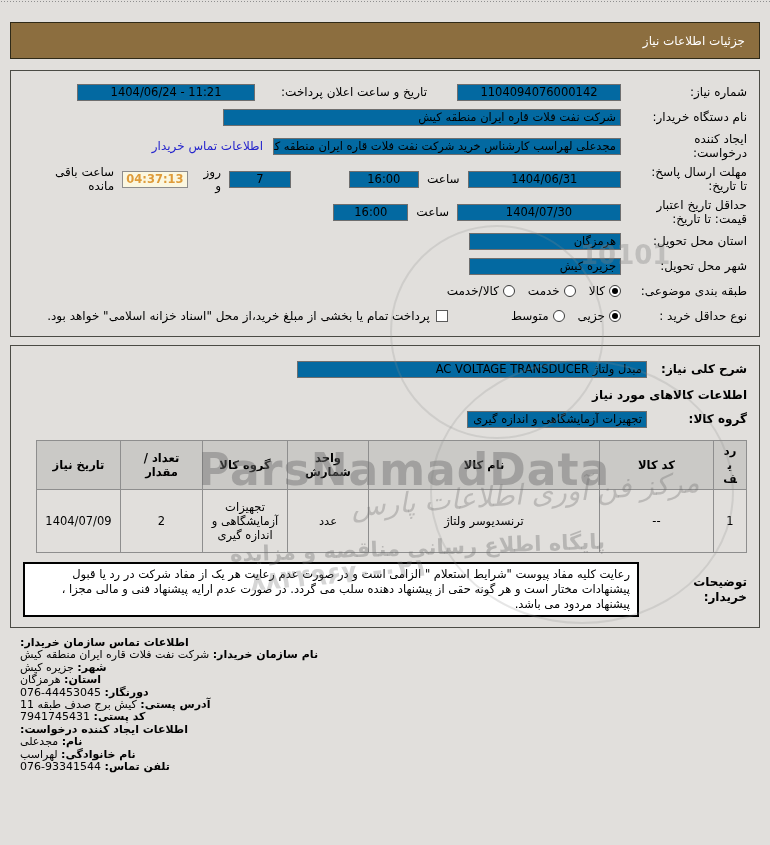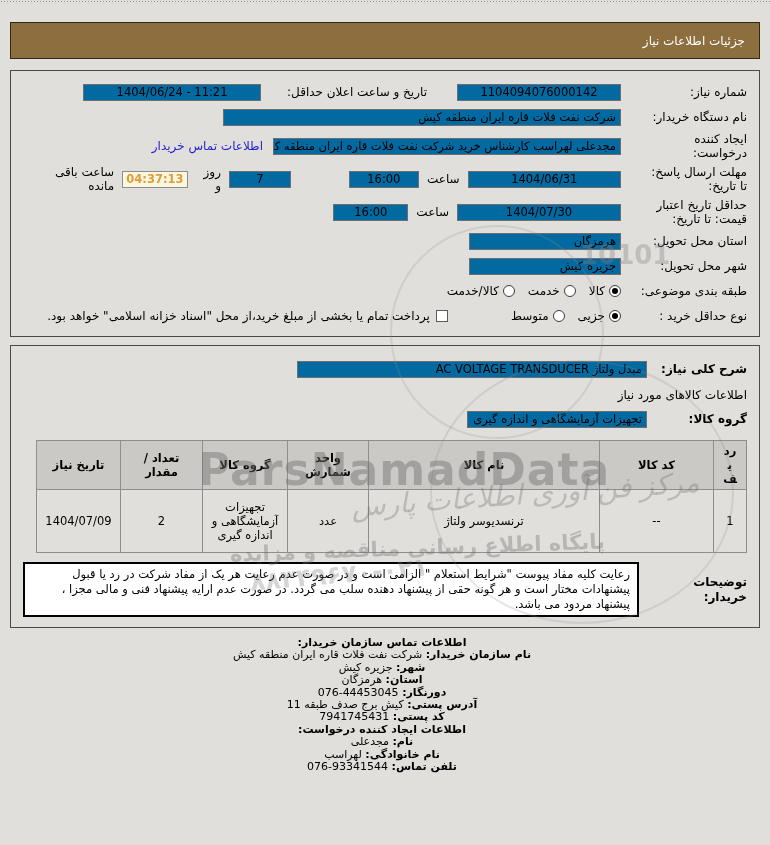--- a/index.html
+++ b/index.html
@@ -24,31 +24,31 @@
   .countdown{background:#fbf7e0;border:1px solid #8d8d8d;color:#df9c3a;font-weight:bold;}
   .sm-gap{margin-right:8px;margin-left:8px;}
   .link{color:#2525cd;margin-right:10px;cursor:pointer;}
   .radio{width:12px;height:12px;border:1px solid #3c3c3c;border-radius:50%;background:#fff;
          display:inline-block;flex:none;box-sizing:border-box;margin-left:4px;}
   .radio.checked{position:relative;}
   .radio.checked::after{content:"";position:absolute;inset:2px;background:#000;border-radius:50%;}
   .optlbl{margin-left:13px;}
   .checkbox{width:12px;height:12px;border:1px solid #5a5a5a;background:#fff;display:inline-block;
             flex:none;box-sizing:border-box;margin:0 50px 0 6px;}
-  .sec-head{font-weight:normal;margin:9px 0 7px 0;}
+  .sec-head{font-weight:bold;margin:9px 0 7px 0;}
   table.goods{border-collapse:collapse;width:710px;margin:11px 0 0 0;table-layout:fixed;}
   table.goods th,table.goods td{border:1px solid #8e8e8e;font-size:11.5px;text-align:center;
             padding:3px 8px;word-wrap:break-word;}
   table.goods th{background:#cac9c6;height:22px;font-weight:bold;}
   table.goods td{height:56px;}
   .notes-row{display:flex;align-items:center;margin-top:9px;}
   .notes-label{width:108px;flex:none;font-weight:bold;line-height:15px;}
   .notes-box{flex:1;border:2px solid #000;background:#fff;padding:3px 7px;font-size:11.5px;
              line-height:15px;min-height:52px;box-sizing:border-box;text-align:right;}
-  .contact{margin:9px 26px 0 20px;font-size:11px;line-height:12.4px;text-align:center;}
+  .contact{margin:9px 26px 0 20px;font-size:11px;line-height:12.4px;text-align:left;}
   .cline b{font-weight:bold;}
   .wm{position:absolute;pointer-events:none;z-index:6;white-space:nowrap;}
   .wm-brand{top:444px;left:198px;font-size:44px;font-weight:bold;color:rgba(110,110,110,0.45);
             letter-spacing:1px;direction:ltr;}
   .wm-callig{top:478px;right:70px;font-size:28px;font-style:italic;color:rgba(100,100,100,0.30);
              transform:rotate(-4deg);}
   .wm-tagline{top:536px;left:230px;font-size:21px;font-weight:bold;color:rgba(105,105,105,0.35);
               transform:rotate(-2deg);}
   .wm-phone{top:560px;left:250px;font-size:25px;font-weight:bold;color:rgba(115,115,115,0.30);
             transform:rotate(-5deg);direction:ltr;}
@@ -66,21 +66,21 @@
 
   <div class="titlebar">
     <span>جزئیات اطلاعات نیاز</span>
   </div>
 
   <div class="panel">
 
     <div class="frow">
       <span class="flabel">شماره نیاز:</span>
       <div class="inp center w148">1104094076000142</div>
-      <span style="margin-right:30px;margin-left:26px;">تاریخ و ساعت اعلان حداقل:</span>
+      <span style="margin-right:30px;margin-left:26px;">تاریخ و ساعت اعلان پرداخت:</span>
       <div class="inp center w178">1404/06/24 - 11:21</div>
     </div>
 
     <div class="frow">
       <span class="flabel">نام دستگاه خریدار:</span>
       <div class="inp rstart w398">شرکت نفت فلات قاره ایران منطقه کیش</div>
     </div>
 
     <div class="frow">
       <span class="flabel">

